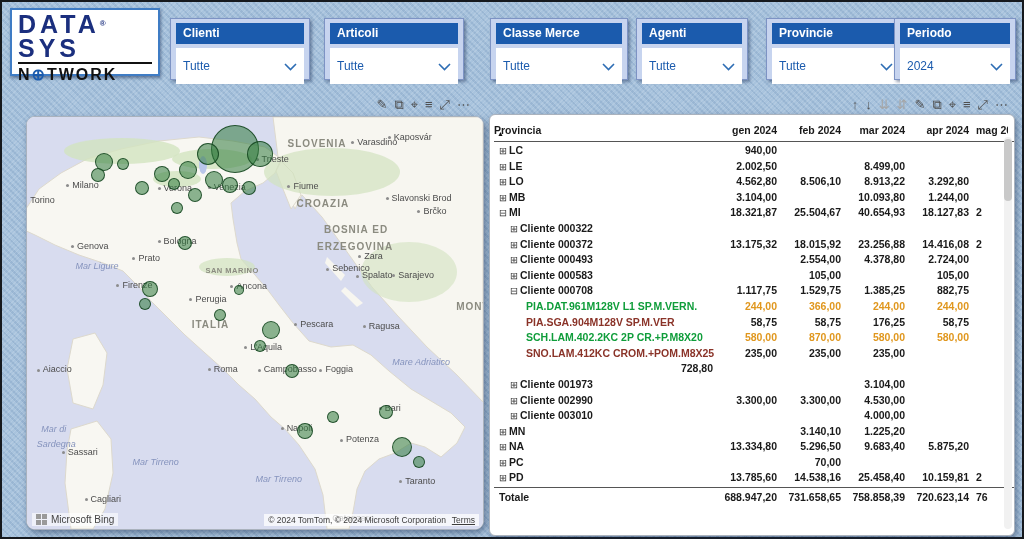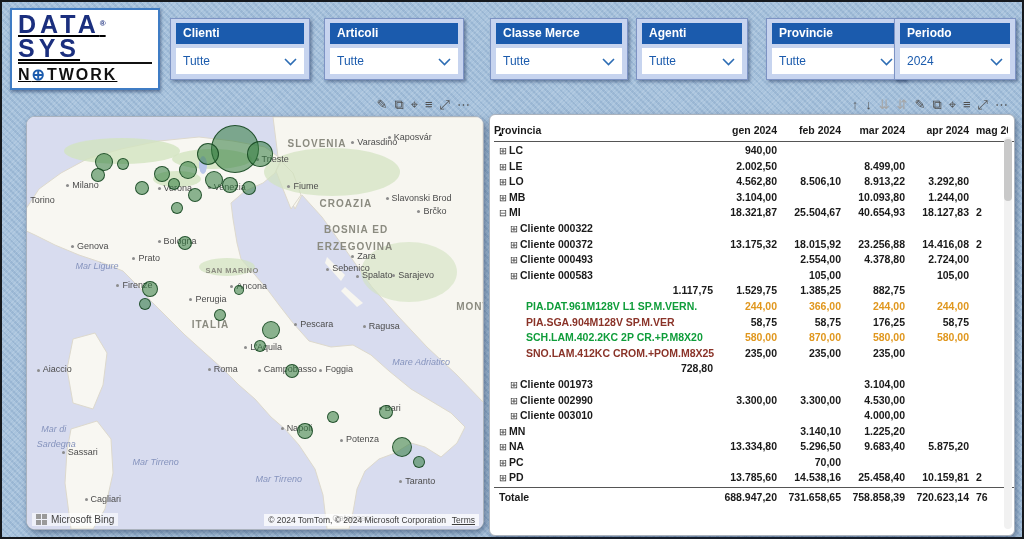--- a/index.html
+++ b/index.html
@@ -3,34 +3,34 @@
 <meta charset="utf-8">
 <style>
   html,body{margin:0;padding:0;background:#666;}
   body{width:1024px;height:539px;overflow:hidden;font-family:"Liberation Sans",sans-serif;}
   #frame{position:relative;width:1024px;height:539px;box-sizing:border-box;border:2px solid #16191d;
     background-color:#a8c3dd;
     background-image:
       repeating-linear-gradient(135deg, rgba(255,255,255,.12) 0 1px, rgba(0,0,0,0) 1px 3px),
       repeating-linear-gradient(45deg, rgba(60,100,150,.14) 0 2px, rgba(0,0,0,0) 2px 5px);}
   
-  #logo{position:absolute;left:8px;top:6px;width:150px;height:82px;background:#fff;
-    border:2px solid #3f7cc4;box-shadow:1px 2px 3px rgba(20,40,80,.5);box-sizing:border-box;padding:2px 6px;text-decoration:underline;}
+  #logo{position:absolute;left:8px;top:6px;width:150px;height:68px;background:#fff;
+    border:2px solid #3f7cc4;box-shadow:1px 2px 3px rgba(20,40,80,.5);box-sizing:border-box;padding:2px 6px;}
   .logo-big{font-weight:900;color:#1b2f7e;font-size:25px;line-height:24px;letter-spacing:4px;
     text-shadow:0 1px 0 rgba(255,255,255,.6);}
   .logo-big .reg{font-size:8px;vertical-align:top;letter-spacing:0;}
   .logo-net{font-weight:800;color:#111;font-size:16px;letter-spacing:2px;line-height:20px;
     border-top:2px solid #111;margin-top:2px;padding-top:1px;}
   .logo-net .globe{color:#1b5bad;font-weight:700;}
   
   .slicer{position:absolute;top:16px;height:62px;background:#c7d4ef;border:1px solid #7d93c4;
     box-shadow:2px 2px 3px rgba(20,40,80,.45);box-sizing:border-box;padding:4px 5px;}
   .slicer-header{background:#1b5bad;color:#fff;font-size:12px;font-weight:bold;
     padding:2px 7px;height:17px;line-height:16px;}
-  .slicer-body{background:#fff;margin-top:4px;height:26px;display:flex;align-items:center;
+  .slicer-body{background:#fff;margin-top:4px;height:36px;display:flex;align-items:center;
     justify-content:space-between;padding:0 7px;cursor:pointer;}
   .slicer-value{color:#1b5bad;font-size:12px;}
   
   .toolbar{position:absolute;top:94px;height:18px;display:flex;align-items:center;gap:7px;}
   #table-toolbar{right:14px;}
   #map-toolbar{right:552px;}
   .tb-icon{color:#4f4f4f;font-size:13px;line-height:16px;cursor:pointer;}
   .tb-icon.dim{color:#a6a6a6;}
   
   .panel{position:absolute;background:#fff;border:1px solid #aab2bd;border-radius:9px;
@@ -193,21 +193,21 @@
       <ellipse cx="185" cy="42" rx="40" ry="10" fill="#d2e3bf" opacity="0.8"></ellipse>
       <ellipse cx="305" cy="55" rx="68" ry="24" fill="#d2e3bf" opacity="0.7"></ellipse>
       <ellipse cx="382" cy="155" rx="48" ry="30" fill="#d2e3bf" opacity="0.6"></ellipse>
       <ellipse cx="200" cy="150" rx="28" ry="9" fill="#d2e3bf" opacity="0.7"></ellipse>
       <ellipse cx="150" cy="62" rx="24" ry="8" fill="#d2e3bf" opacity="0.8"></ellipse>
 
       <ellipse cx="176" cy="48" rx="4" ry="9" fill="#b9c6ea"></ellipse>
     </svg>
     <div id="map-overlay">
         <span class="mlabel country" style="left: 58%; top: 6.5%;">SLOVENIA</span>
-        <span class="mlabel country" style="left: 60%; top: 21%; margin-left: 23px;">CROAZIA</span>
+        <span class="mlabel country" style="left: 60%; top: 21%;">CROAZIA</span>
         <span class="mlabel country" style="left: 66%; top: 27.5%;">BOSNIA ED</span>
         <span class="mlabel country" style="left: 64.5%; top: 31.5%;">ERZEGOVINA</span>
         <span class="mlabel country" style="left: 37%; top: 50.5%;">ITALIA</span>
         <span class="mlabel country-small" style="left: 40%; top: 37.5%;">SAN MARINO</span>
         <span class="mlabel country" style="left: 95%; top: 46%;">MONTEN</span>
         <span class="mlabel city" style="left: 0.3%; top: 20.5%;">Torino</span>
         <span class="mlabel city" style="left: 9.5%; top: 16.8%;">Milano</span>
         <span class="mlabel city" style="left: 29.5%; top: 17.5%;">Verona</span>
         <span class="mlabel city" style="left: 40.5%; top: 17.3%;">Venezia</span>
         <span class="mlabel city" style="left: 51%; top: 10.5%;">Trieste</span>
@@ -223,21 +223,21 @@
         <span class="mlabel city" style="left: 40.5%; top: 61.3%;">Roma</span>
         <span class="mlabel city" style="left: 51.5%; top: 61.5%;">Campobasso</span>
         <span class="mlabel city" style="left: 65%; top: 61.5%;">Foggia</span>
         <span class="mlabel city" style="left: 56.5%; top: 75.8%;">Napoli</span>
         <span class="mlabel city" style="left: 69.5%; top: 78.5%;">Potenza</span>
         <span class="mlabel city" style="left: 78%; top: 70.8%;">Bari</span>
         <span class="mlabel city" style="left: 82.5%; top: 79.5%; margin-top: 37px;">Taranto</span>
         <span class="mlabel city" style="left: 8.5%; top: 81.5%;">Sassari</span>
         <span class="mlabel city" style="left: 13.5%; top: 93%;">Cagliari</span>
         <span class="mlabel city" style="left: 3%; top: 61.5%;">Aiaccio</span>
-        <span class="mlabel city" style="left: 72%; top: 34%;">Zara</span>
+        <span class="mlabel city" style="left: 72%; top: 34%; padding-left: 7px;">Zara</span>
         <span class="mlabel city" style="left: 66.5%; top: 37%;">Sebenico</span>
         <span class="mlabel city" style="left: 73%; top: 38.7%;">Spalato</span>
         <span class="mlabel city" style="left: 81%; top: 38.5%;">Sarajevo</span>
         <span class="mlabel city" style="left: 74.5%; top: 51%;">Ragusa</span>
         <span class="mlabel city" style="left: 66.5%; top: 97.5%;">Catanzaro</span>
         <span class="mlabel city" style="left: 80%; top: 5%;">Kaposvár</span>
         <span class="mlabel city" style="left: 72%; top: 6.3%;">Varasdino</span>
         <span class="mlabel city" style="left: 79.5%; top: 19.8%;">Slavonski Brod</span>
         <span class="mlabel city" style="left: 86.5%; top: 23%;">Brčko</span>
         <span class="mlabel sea" style="left: 11.5%; top: 36.3%;">Mar Ligure</span>
@@ -365,20 +365,21 @@
         </div>
         <div class="trow lvl1">
           <span class="tcell labelcell"><span class="expand">⊞</span><span class="lbl">Cliente 000583</span></span>
           <span class="tcell num"></span>
           <span class="tcell num">105,00</span>
           <span class="tcell num"></span>
           <span class="tcell num">105,00</span>
           <span class="tcell num last"></span>
         </div>
         <div class="trow lvl1">
+          <span class="tcell labelcell"><span class="expand">⊟</span><span class="lbl">Cliente 000708</span></span>
           <span class="tcell num">1.117,75</span>
           <span class="tcell num">1.529,75</span>
           <span class="tcell num">1.385,25</span>
           <span class="tcell num">882,75</span>
           <span class="tcell num last"></span>
         </div>
         <div class="trow lvl2">
           <span class="tcell labelcell"><span class="lbl green">PIA.DAT.961M128V L1 SP.M.VERN.</span></span>
           <span class="tcell num orange">244,00</span>
           <span class="tcell num orange">366,00</span>

